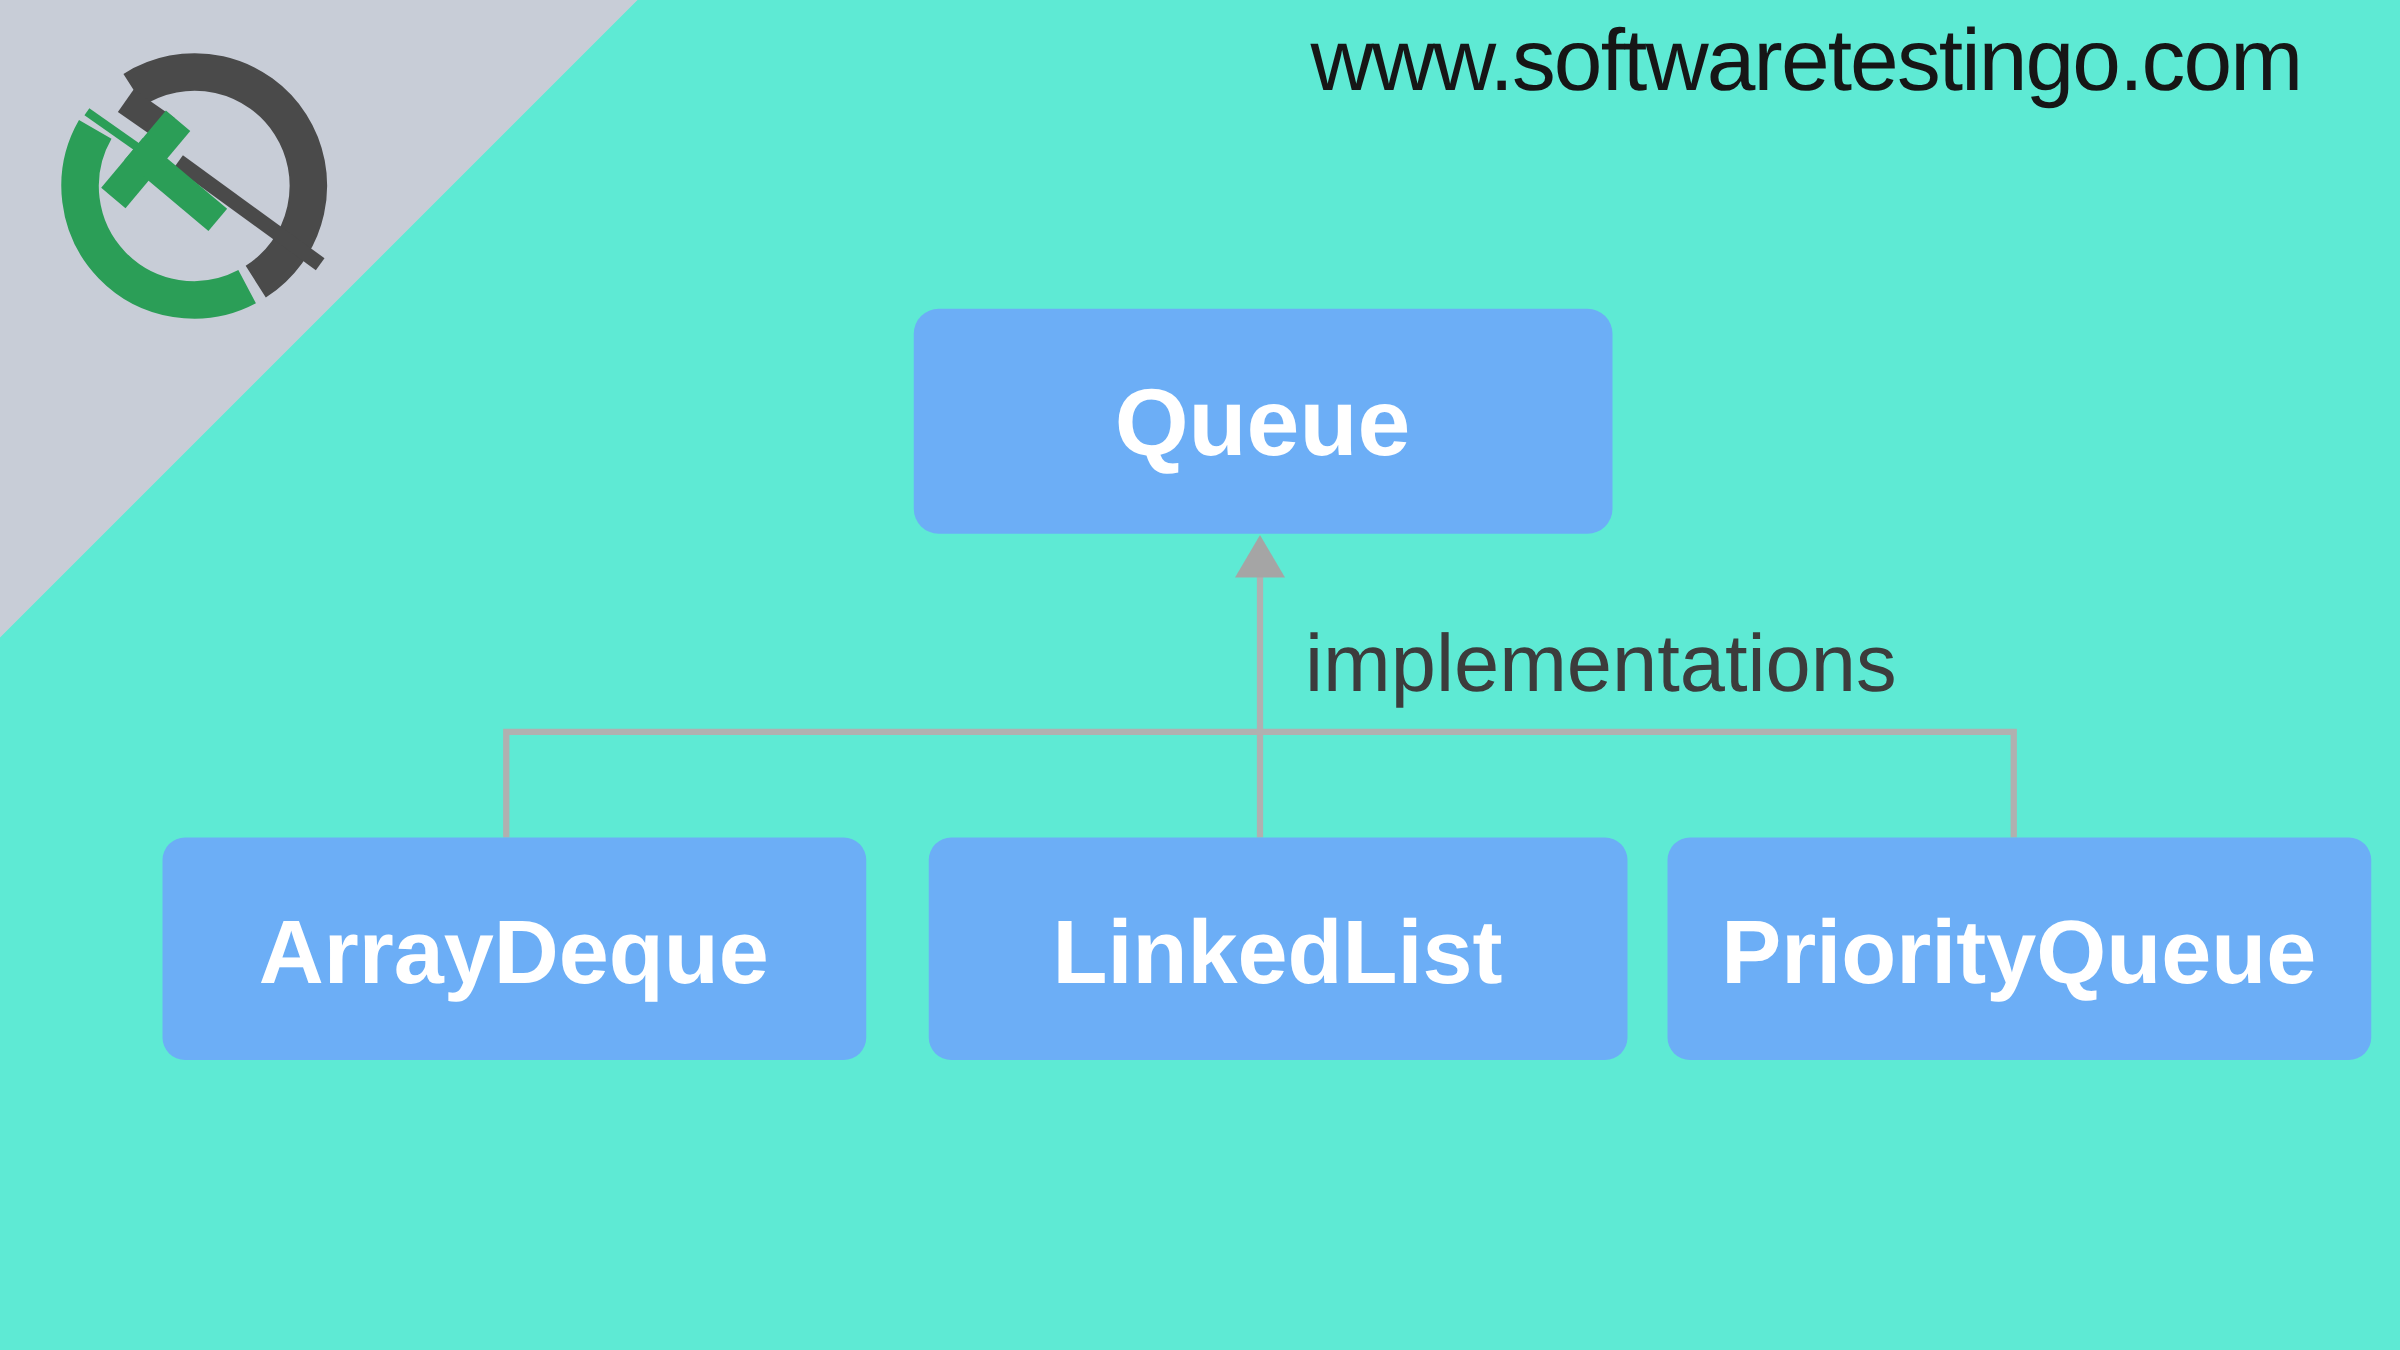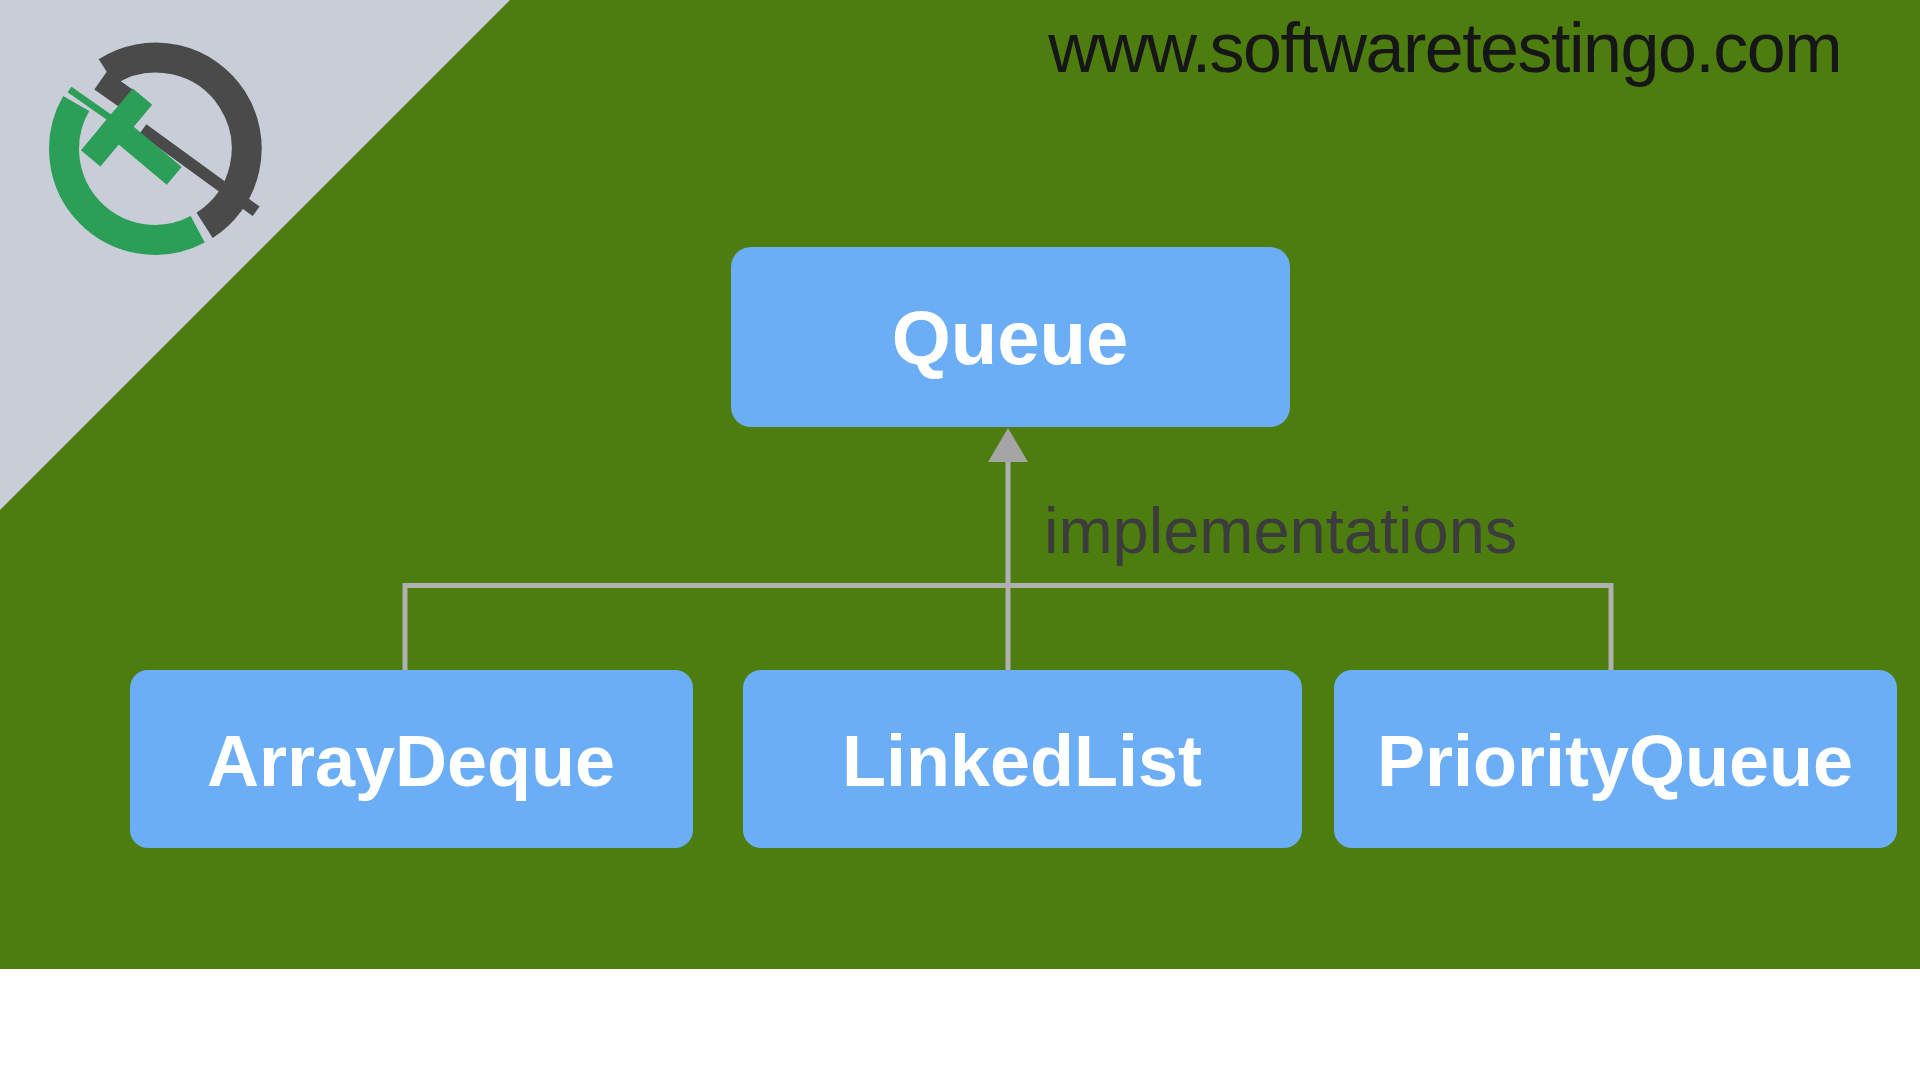--- a/index.html
+++ b/index.html
@@ -1,20 +1,20 @@
 <!DOCTYPE html>
 <html><head>
 <meta charset="utf-8">
 <style>
   html, body { margin: 0; padding: 0; background: #ffffff; }
   .page {
     position: relative;
     width: 1920px;
-    height: 969px;
-    background: #4d7c0f;
+    height: 1080px;
+    background: #5eead4;
     overflow: hidden;
     font-family: "Liberation Sans", sans-serif;
   }
   svg { display: block; }
   .header-text {
     font-family: "Liberation Sans", sans-serif;
     font-size: 70px;
     font-weight: 400;
     letter-spacing: -1.5px;
   }

